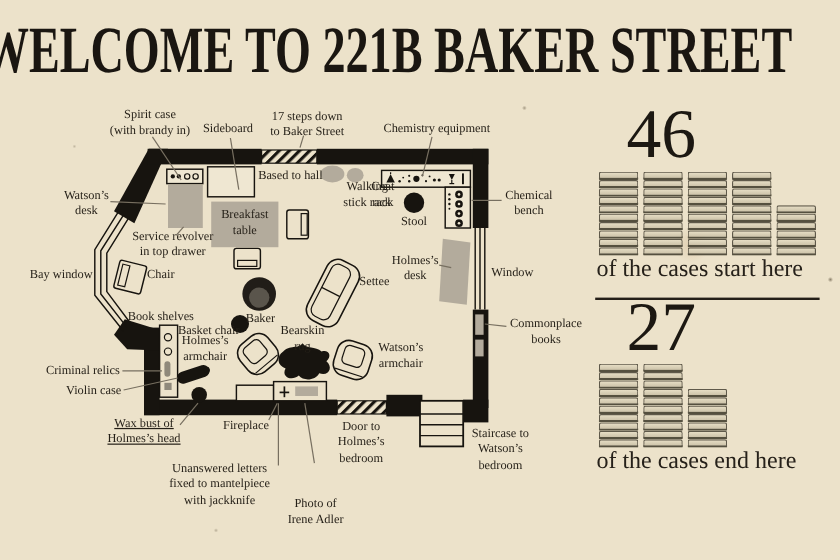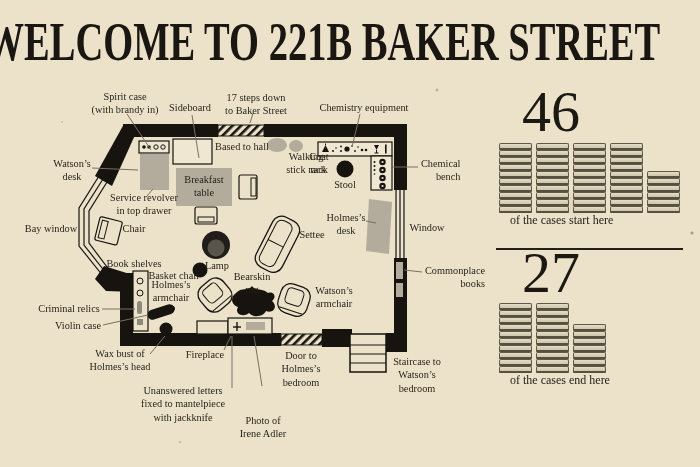--- a/index.html
+++ b/index.html
@@ -18,30 +18,30 @@
   .title{
     white-space:nowrap;font-size:55px;line-height:1;font-weight:bold;letter-spacing:0;
     color:#1a1611;transform:scaleX(0.70);transform-origin:center;
   }
   svg.plan{position:absolute;left:0;top:0;}
   .fp-label{
     position:absolute;transform:translate(-50%,-50%);
     white-space:pre-line;text-align:center;
     font-size:10.3px;line-height:1.3;color:#241f17;
   }
-  .fp-label.align-left{transform:translate(0,-50%);text-align:right;}
+  .fp-label.align-left{transform:translate(0,-50%);text-align:center;}
   .stat-number{position:absolute;left:494px;font-size:58px;line-height:1;color:#1c1812;margin-left:28px;}
   .stacks{position:absolute;left:499px;display:flex;align-items:flex-end;gap:4px;}
   .stack{display:flex;flex-direction:column;}
   .book{
     box-sizing:border-box;width:33px;height:7px;border-radius:2px 2px 1px 1px;
     border:1px solid #5f594a;border-bottom:2px solid #55503f;
     background:linear-gradient(180deg,#e6ddc4 0%,#d8cfb6 55%,#cfc5ab 100%);
   }
-  .stat-caption{position:absolute;left:510px;font-size:12px;color:#26211a;white-space:nowrap;}
+  .stat-caption{position:absolute;left:497px;font-size:20px;color:#26211a;white-space:nowrap;}
   .divider{position:absolute;left:496px;top:248px;width:187px;height:2px;background:#241f18;}
   .footer{
     position:absolute;left:0;top:440px;width:700px;text-align:center;
     font-size:11px;color:#2a251d;
   }
 </style>
 </head>
 <body>
 
 <div class="page">
@@ -243,32 +243,32 @@
       <div class="fp-label" style="left: 204px; top: 186px;">Breakfast
 table</div>
       <div class="fp-label" style="left: 51px; top: 229px;">Bay window</div>
       <div class="fp-label" style="left: 134px; top: 229px;">Chair</div>
       <div class="fp-label" style="left: 174px; top: 243px; margin-top: 33px;">Basket chair</div>
       <div class="fp-label" style="left: 312px; top: 235px;">Settee</div>
       <div class="fp-label" style="left: 346px; top: 224px;">Holmes’s
 desk</div>
       <div class="fp-label" style="left: 427px; top: 228px;">Window</div>
       <div class="fp-label" style="left: 134px; top: 264px;">Book shelves</div>
-      <div class="fp-label" style="left: 217px; top: 266px;">Lamp</div>
+      <div class="fp-label" style="left: 217px; top: 266px;">Baker</div>
       <div class="fp-label" style="left: 252px; top: 283px;">Bearskin
 rug</div>
       <div class="fp-label align-left" style="left: 425px; top: 277px;">Commonplace
 books</div>
       <div class="fp-label" style="left: 171px; top: 291px;">Holmes’s
 armchair</div>
       <div class="fp-label" style="left: 334px; top: 297px;">Watson’s
 armchair</div>
       <div class="fp-label" style="left: 69px; top: 309px;">Criminal relics</div>
       <div class="fp-label" style="left: 78px; top: 326px;">Violin case</div>
-      <div class="fp-label" style="left: 120px; top: 360px;">Wax bust of
+      <div class="fp-label" style="left: 120px; top: 360px; text-decoration: underline;">Wax bust of
 Holmes’s head</div>
       <div class="fp-label" style="left: 205px; top: 355px;">Fireplace</div>
       <div class="fp-label" style="left: 183px; top: 404px;">Unanswered letters
 fixed to mantelpiece
 with jackknife</div>
       <div class="fp-label" style="left: 263px; top: 397px; margin-top: 30px;">Photo of
 Irene Adler</div>
       <div class="fp-label" style="left: 301px; top: 369px;">Door to
 Holmes’s
 bedroom</div>

